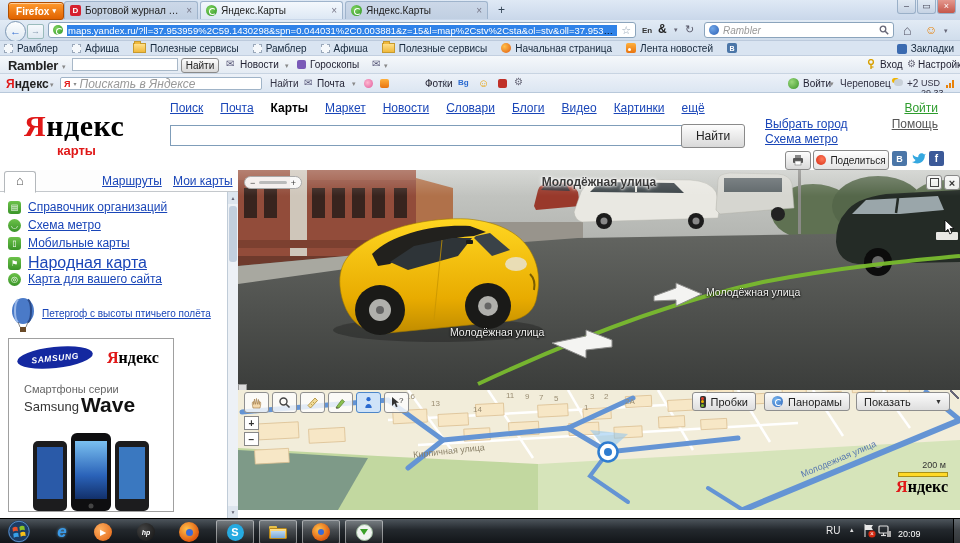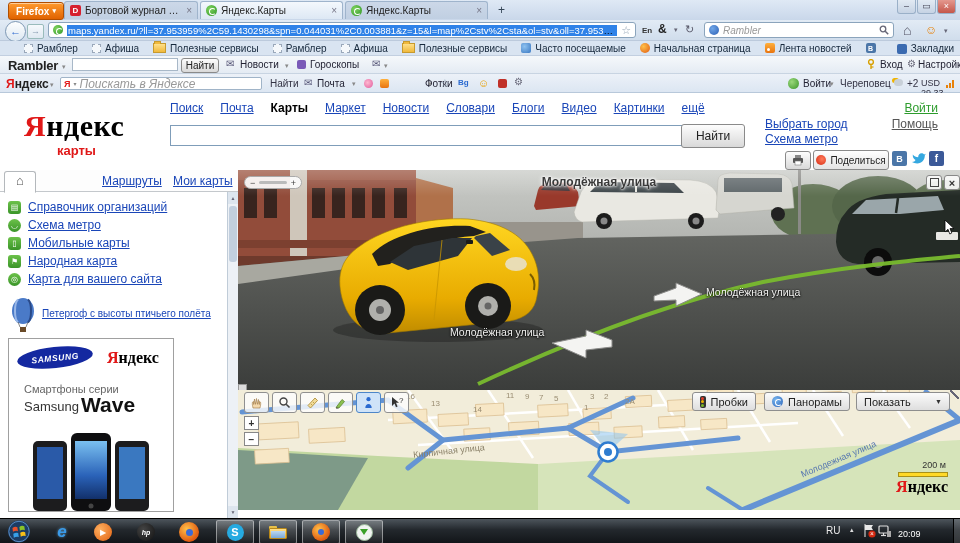--- a/index.html
+++ b/index.html
@@ -106,21 +106,21 @@
       <svg width="10" height="10" viewBox="0 0 10 10">
           <circle cx="4" cy="4" r="2.8" fill="none" stroke="#667" stroke-width="1.3"></circle>
           <line x1="6.2" y1="6.2" x2="9.2" y2="9.2" stroke="#667" stroke-width="1.5"></line>
         </svg>
     </div>
     <span class="ab" style="left:903px;top:2px;font-size:14px;color:#556;">⌂</span>
     <span class="ab" style="left:925px;top:3px;font-size:12px;color:#e8820a;">☺</span>
     <span class="ab" style="left:944px;top:7px;font-size:7px;color:#667;">▾</span>
   </div>
 
-  <div class="ab bmbar flex" style="padding-left:24px;gap:14px;box-sizing:border-box;">
+  <div class="ab bmbar flex" style="padding-left:4px;gap:14px;box-sizing:border-box;">
     <span class="bm">
         <span class="fav-dash"></span>
         <span>Рамблер</span>
       </span>
     <span class="bm">
         <span class="fav-dash"></span>
         <span>Афиша</span>
       </span>
     <span class="bm">
         <span class="fav-folder"></span>
@@ -130,24 +130,20 @@
         <span class="fav-dash"></span>
         <span>Рамблер</span>
       </span>
     <span class="bm">
         <span class="fav-dash"></span>
         <span>Афиша</span>
       </span>
     <span class="bm">
         <span class="fav-folder"></span>
         <span>Полезные сервисы</span>
-      </span>
-    <span class="bm">
-        <span class="sq" style="width:10px;height:10px;border-radius:2px;background:radial-gradient(circle at 35% 35%,#8ec2f0,#3a78c2);"></span>
-        <span>Часто посещаемые</span>
       </span>
     <span class="bm">
         <span class="sq" style="width:10px;height:10px;border-radius:50%;background:radial-gradient(circle at 35% 35%,#ffc04a,#e05a10);"></span>
         <span>Начальная страница</span>
       </span>
     <span class="bm">
         <span class="sq" style="width:10px;height:10px;border-radius:2px;background:linear-gradient(#ffb03c,#e87410);position:relative;">
           <span style="position:absolute;left:2px;bottom:2px;width:3px;height:3px;border-radius:50%;background:#fff;"></span>
         </span>
         <span>Лента новостей</span>
@@ -275,21 +271,21 @@
       <div class="ab flex" style="left:8px;top:48px;gap:7px;">
           <span class="sb-ico" style="border-radius:50%;">◡</span>
           <span class="lnk nw" style="font-size:12px;">Схема метро</span>
         </div>
       <div class="ab flex" style="left:8px;top:66px;gap:7px;">
           <span class="sb-ico">▯</span>
           <span class="lnk nw" style="font-size:12px;">Мобильные карты</span>
         </div>
       <div class="ab flex" style="left:8px;top:84px;gap:7px;">
           <span class="sb-ico">⚑</span>
-          <span class="lnk nw" style="font-size:12px;">Народная карта</span>
+          <span class="lnk nw" style="font-size:16px;">Народная карта</span>
         </div>
       <div class="ab flex" style="left:8px;top:102px;gap:7px;">
           <span class="sb-ico" style="border-radius:50%;">◎</span>
           <span class="lnk nw" style="font-size:12px;">Карта для вашего сайта</span>
         </div>
 
       <svg class="ab" style="left:10px;top:128px;" width="26" height="36" viewBox="0 0 26 36">
         <ellipse cx="13" cy="13" rx="11" ry="13" fill="#4a7ac8"></ellipse>
         <path d="M8,1.5 C4,5 4,21 8,24.5" fill="none" stroke="#9ab8e8" stroke-width="2"></path>
         <path d="M18,1.5 C22,5 22,21 18,24.5" fill="none" stroke="#2a4a88" stroke-width="2"></path>

